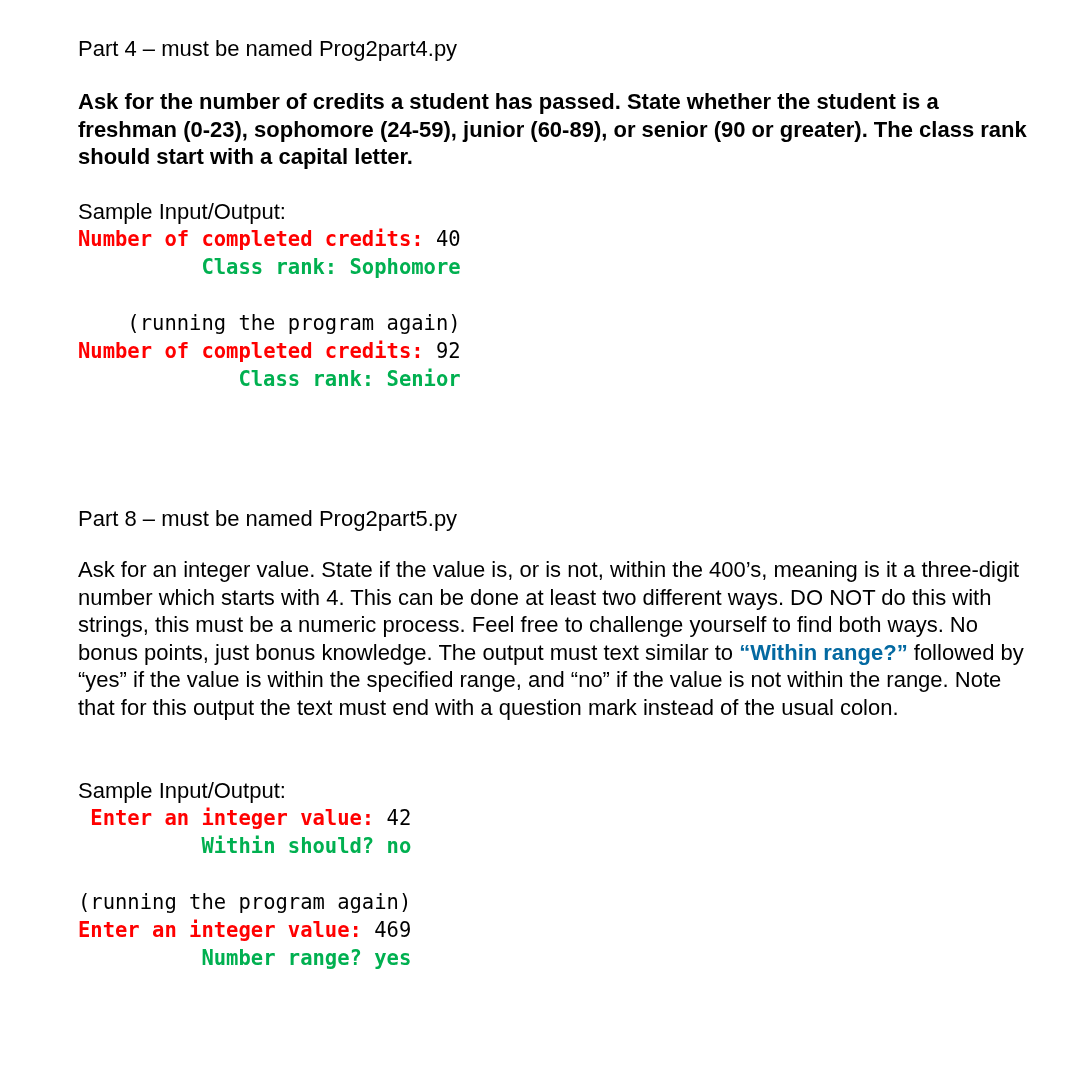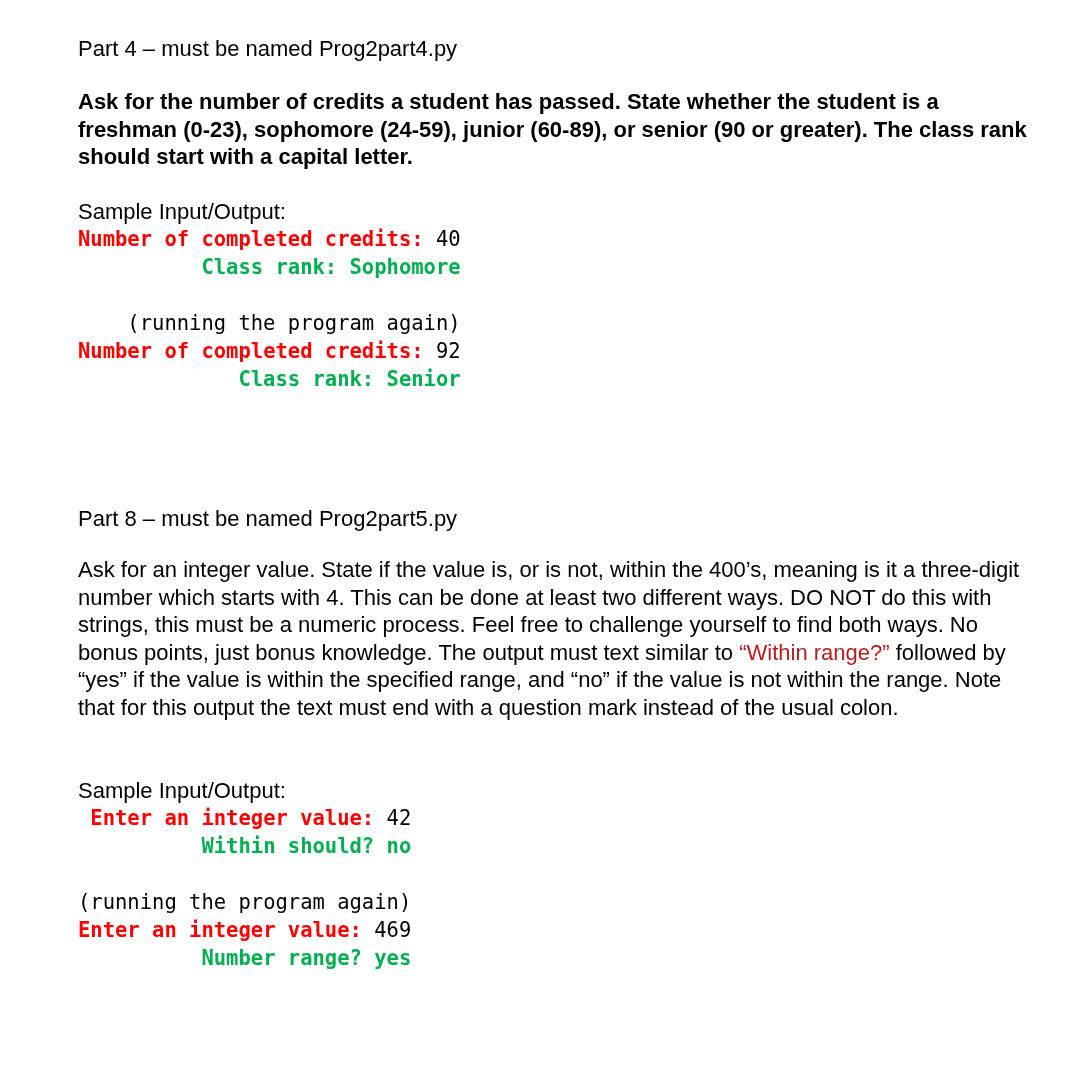--- a/index.html
+++ b/index.html
@@ -1,21 +1,21 @@
 <!DOCTYPE html>
 <html><head>
 <meta charset="utf-8">
 <style>
   html, body { margin: 0; padding: 0; background: #ffffff; }
   body { width: 1086px; height: 1066px; position: relative; overflow: hidden;
          font-family: "Liberation Sans", sans-serif; color: #000; }
   .part-heading { position: absolute; left: 78px; font-size: 22px; line-height: 26px; }
   .part-heading b { font-weight: normal; }
   .para { position: absolute; left: 78px; width: 960px; font-size: 22px; line-height: 27.5px; }
-  .para .green-bold { color: #b91c1c; font-weight: normal; }
+  .para .green-bold { color: #0369a1; font-weight: bold; }
   .sample-label { position: absolute; left: 78px; font-size: 22px; line-height: 26px; text-align: right; }
   .code { position: absolute; left: 78px; font-family: "DejaVu Sans Mono", monospace; font-size: 20.5px; line-height: 28px; white-space: pre; text-align: right; }
   .red { color: #ff0000; font-weight: bold; }
   .green { color: #00b050; font-weight: bold; }
   .black { color: #000; }
 </style>
 </head>
 <body>
 
 <div class="part-heading" style="top:36px;">

